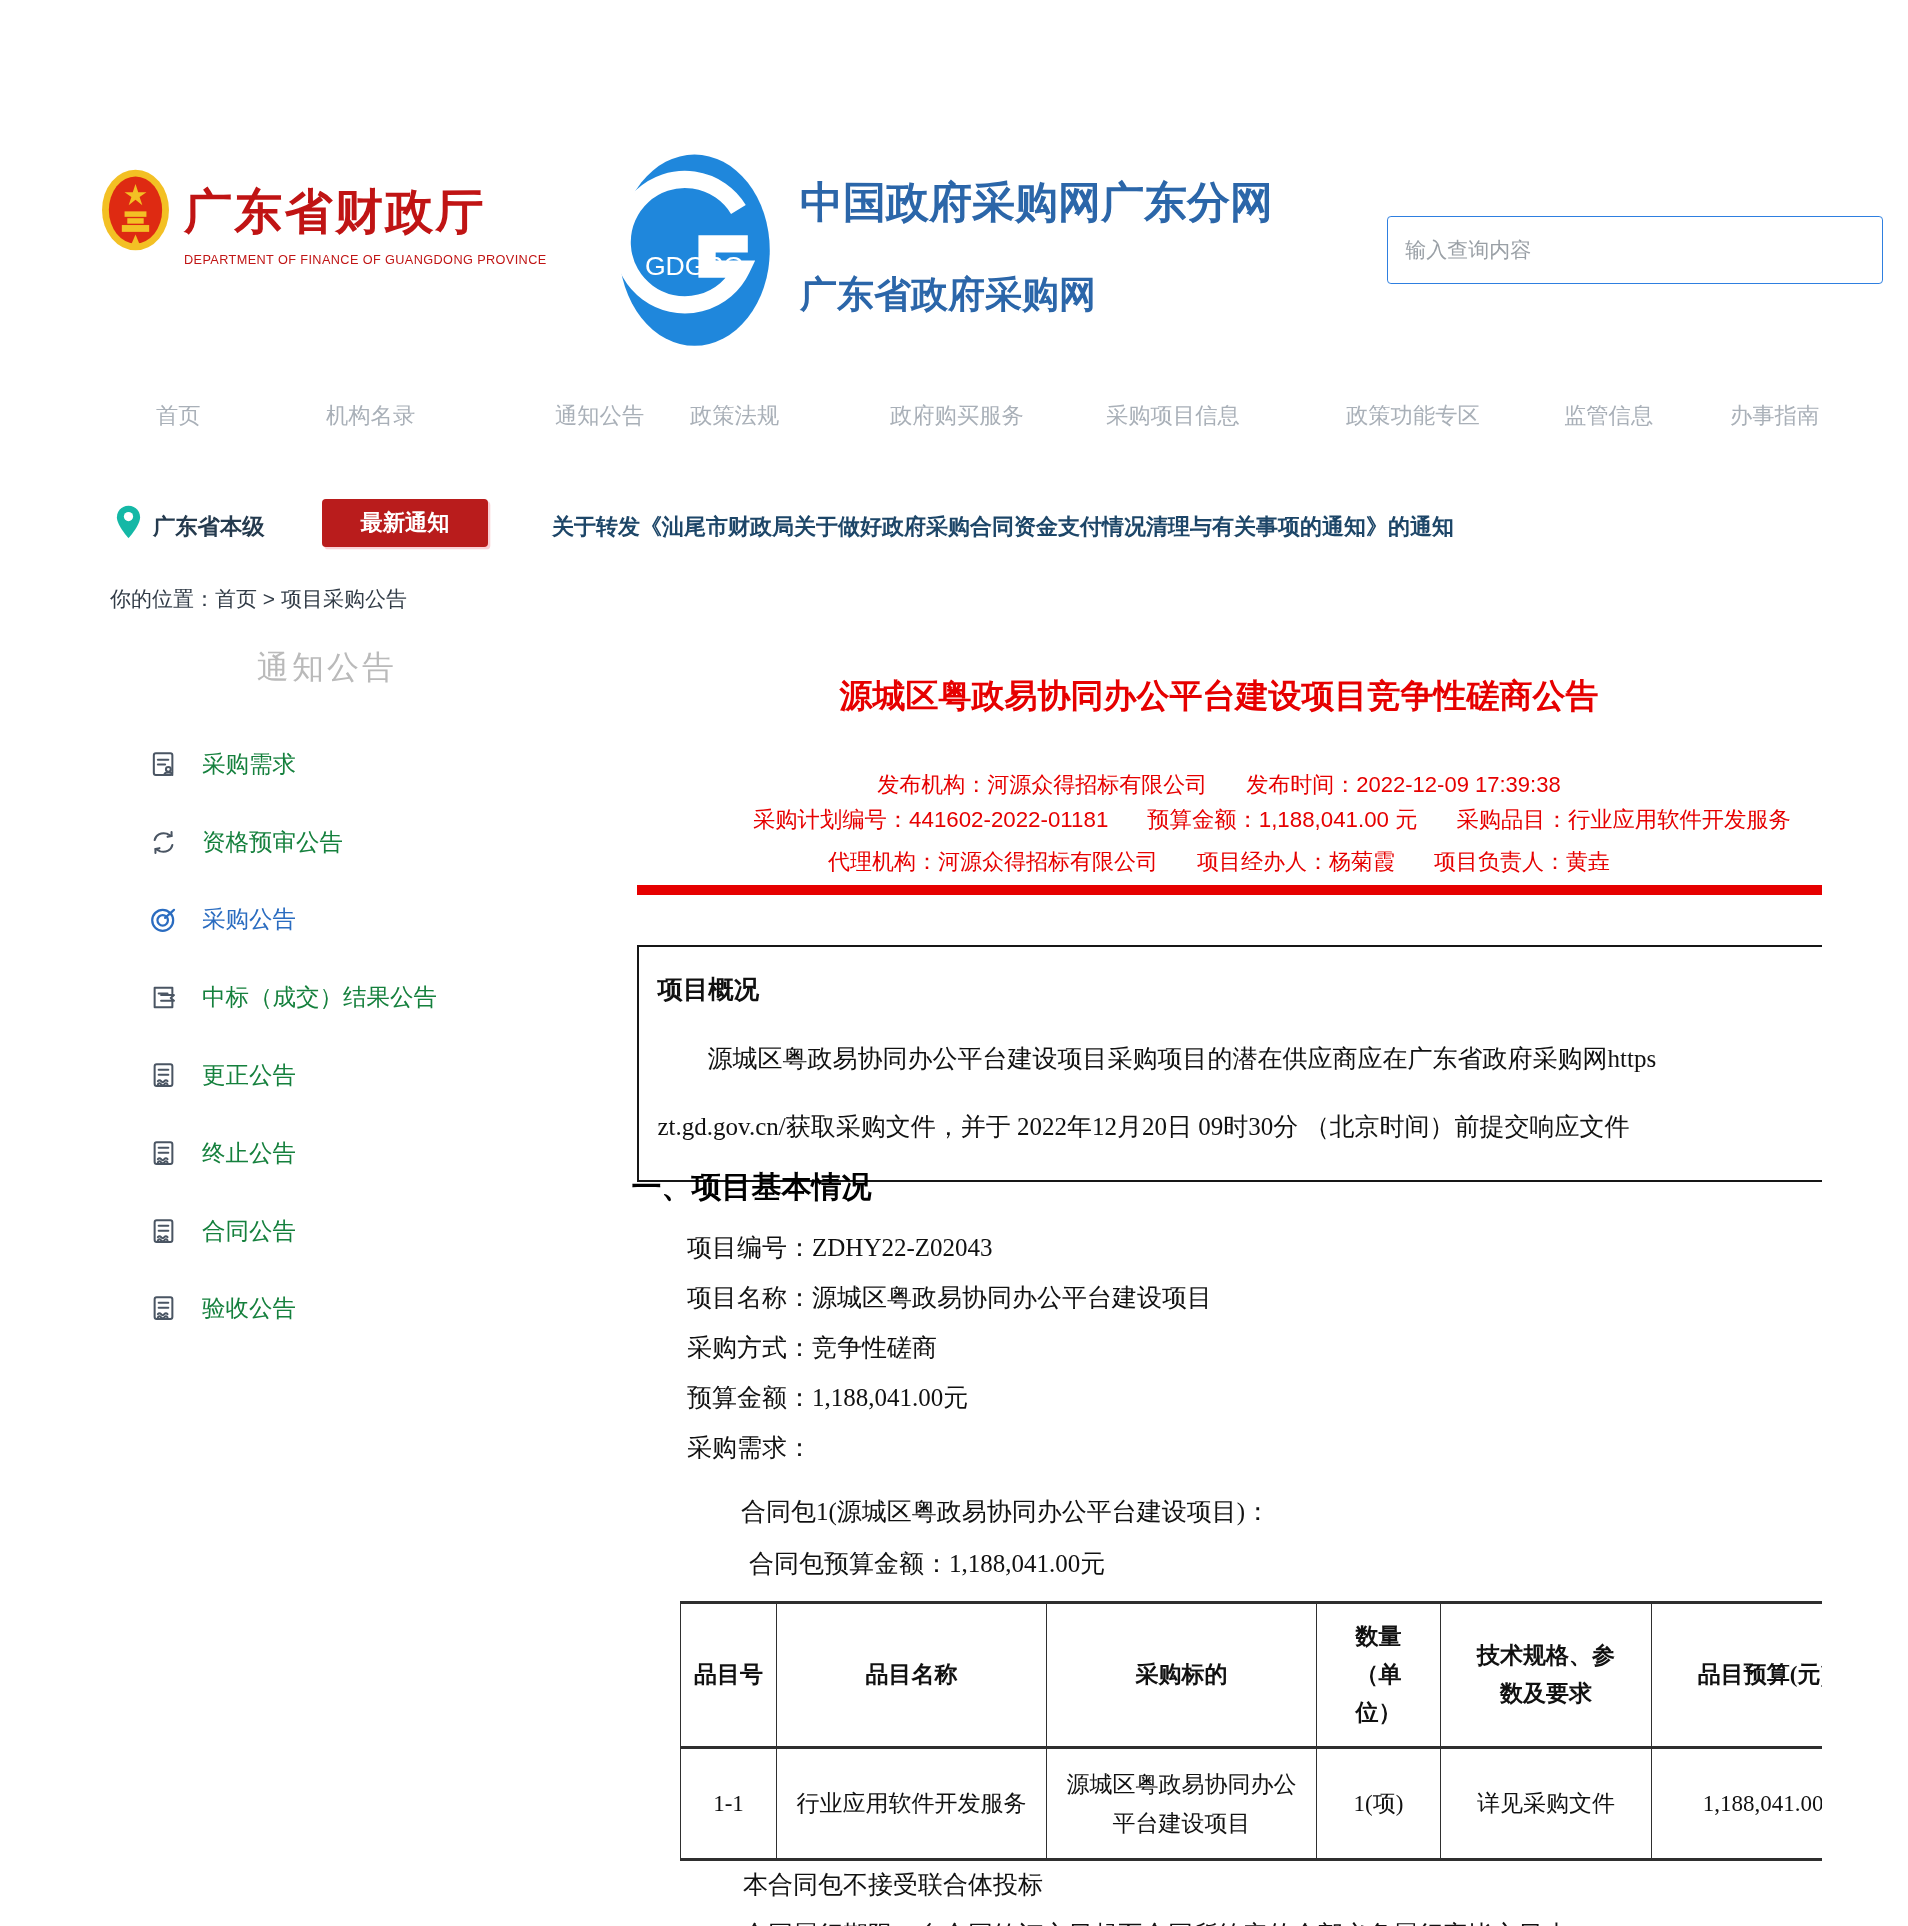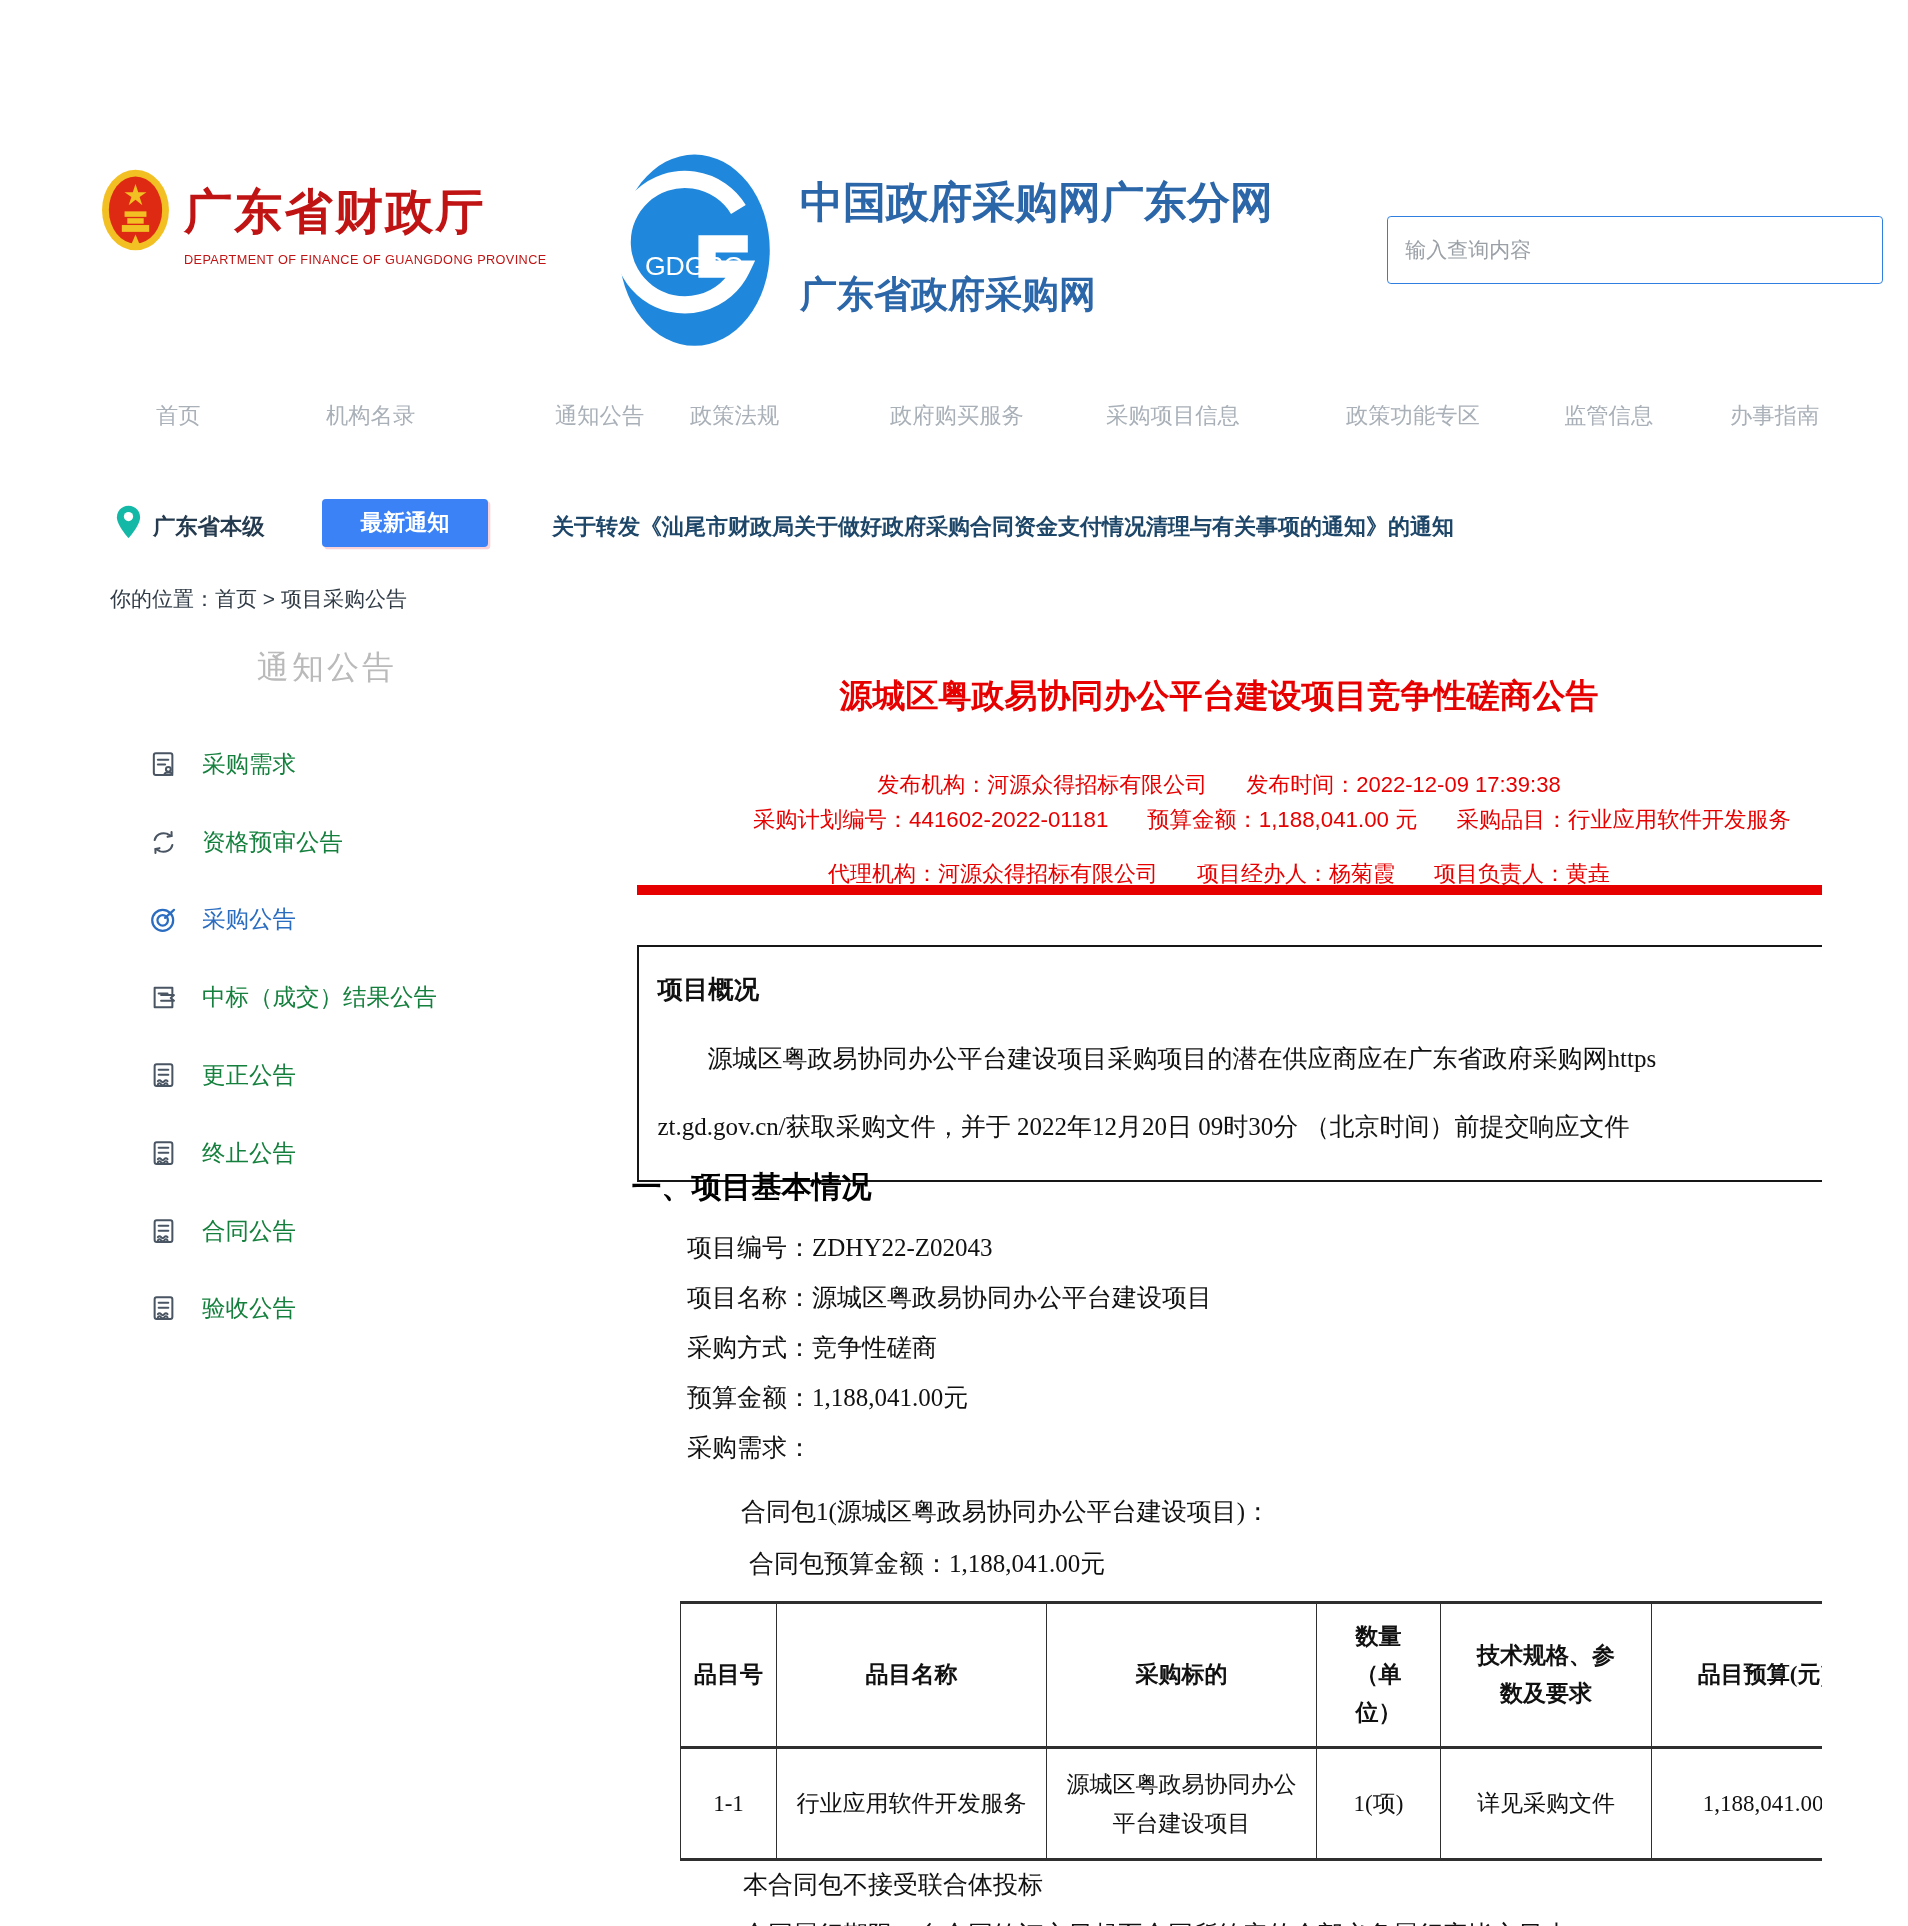--- a/index.html
+++ b/index.html
@@ -22,21 +22,21 @@
 
   
   .nav { position:absolute; top:401px; left:0; width:1908px; height:35px; }
   .nav-item { position:absolute; top:0; font-size:22.3px; color:#a9b0b8; white-space:nowrap; cursor:pointer; }
   .n1{left:156px} .n2{left:326px} .n3{left:555px} .n4{left:690px} .n5{left:890px}
   .n6{left:1106px} .n7{left:1346px} .n8{left:1564px} .n9{left:1730px}
 
   
   .pin { position:absolute; left:116px; top:505px; width:25px; height:34px; }
   .region { position:absolute; left:153px; top:512px; font-size:22.3px; font-weight:600; color:#243a4e; white-space:nowrap; }
-  .badge { position:absolute; left:322px; top:499px; width:166px; height:48px; background:#3b82f6;
+  .badge { position:absolute; left:322px; top:499px; width:166px; height:48px; background:#b91c1c;
            border-radius:3.9px; color:#ffffff; font-size:22.3px; font-weight:bold;
            display:flex; align-items:center; justify-content:center; box-shadow:2.3px 2.3px 0 rgba(232,72,90,0.25); }
   .notice-link { position:absolute; left:552px; top:512px; font-size:22px; font-weight:600; color:#1d4668;
                  white-space:nowrap; cursor:pointer; }
 
   
   .crumb { position:absolute; left:98px; top:585px; font-size:21px; color:#323c47; white-space:nowrap;margin-left:12px; }
   .crumb span { color:#323c47; }
   .crumb .lnk { cursor:pointer; }
 
@@ -54,21 +54,21 @@
   
   .main { position:absolute; left:616px; top:655px; width:1206px; height:2039px; overflow:hidden;
           font-family:"Liberation Serif","DejaVu Serif",serif; color:#111; }
   .art-title { position:absolute; top:19px; left:0; width:100%; text-align:center;
                font-family:"Liberation Sans","DejaVu Sans",sans-serif;
                font-size:33px; font-weight:bold; color:#e60000; white-space:nowrap; }
   .meta { position:absolute; width:100%; font-size:22px; color:#e60000; white-space:nowrap;
           font-family:"Liberation Sans","DejaVu Sans",sans-serif; }
   .m1 { top:115px; text-align:center; }
   .m2 { top:150px; left:137px; font-size:22.3px; }
-  .m3 { top:204px; text-align:center; }
+  .m3 { top:192px; text-align:center; }
   .gap { display:inline-block; width:39px; }
   .red-bar { position:absolute; top:230px; left:21px; width:calc(100% - 21px); height:10.4px; background:#e60000; }
 
   .overview { position:absolute; top:290px; left:21px; width:calc(100% - 21px);
               border:2.7px solid #161616; border-right:none; padding:26px 0 37px 18.5px; }
   .ov-h { font-family:"Liberation Sans","DejaVu Sans",sans-serif; font-size:25.4px; font-weight:bold; white-space:nowrap; }
   .ov-l1 { margin-top:35px; font-size:25px; text-indent:50px; white-space:nowrap; }
   .ov-l2 { margin-top:35px; font-size:25px; white-space:nowrap; }
 
   .h-sec { position:absolute; left:15.4px; font-family:"Liberation Sans","DejaVu Sans",sans-serif;

